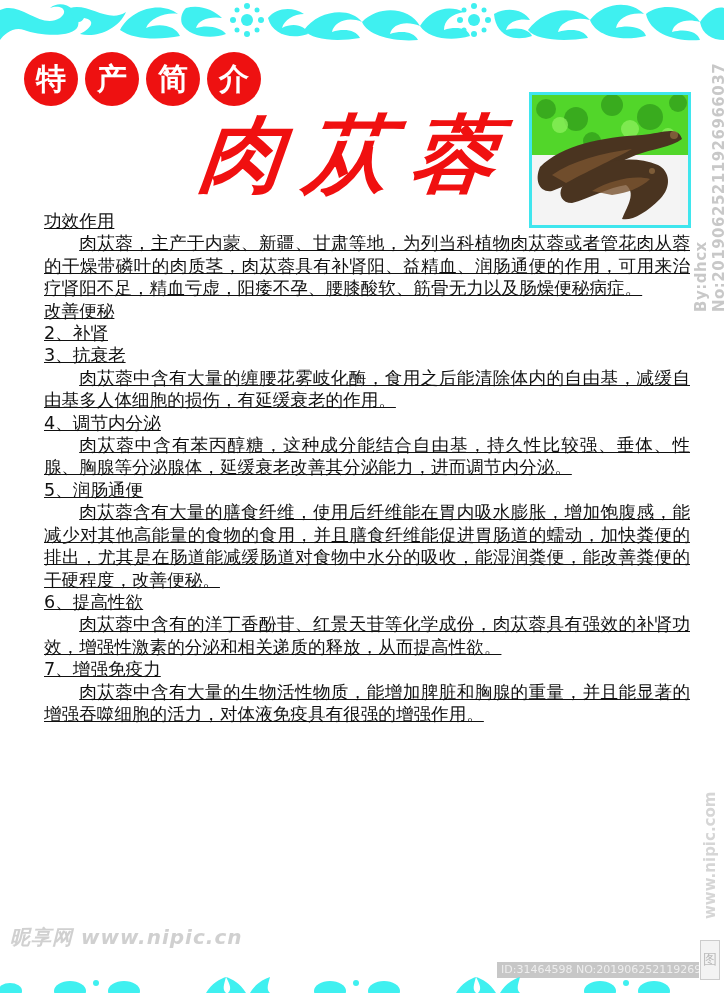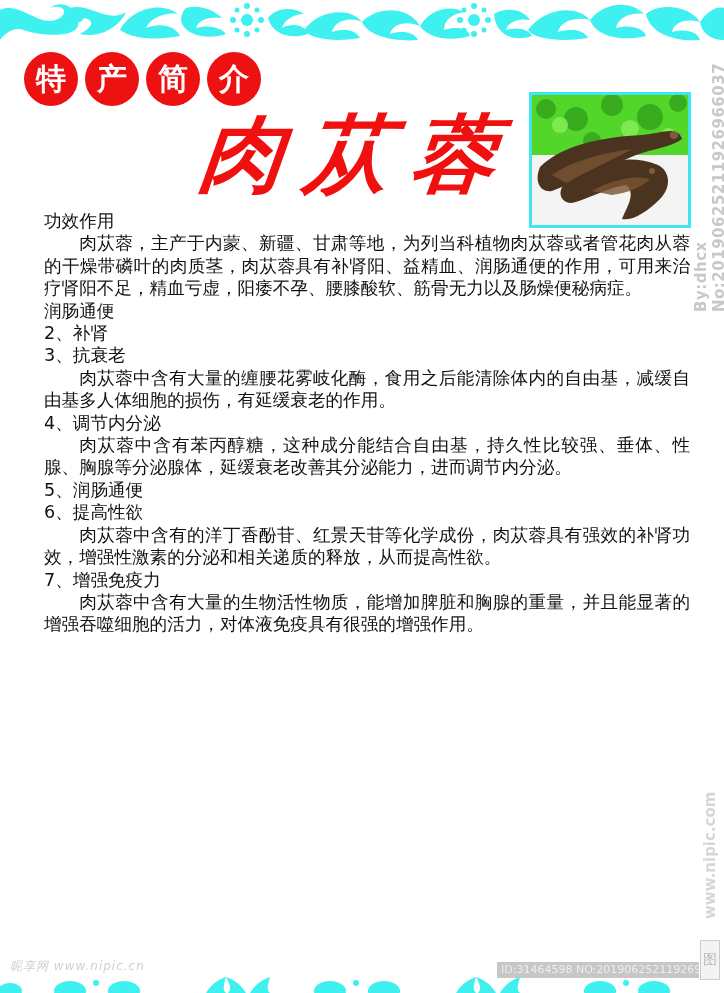--- a/index.html
+++ b/index.html
@@ -55,29 +55,29 @@
     }
     .side-logo {
       position: absolute; left: 700px; top: 940px; width: 20px; height: 40px;
       border: 1px solid #ccc; color: #bbb; font-size: 14px;
       display: flex; align-items: center; justify-content: center; background: rgba(240,240,240,0.8);
     }
 
     
     .content {
       position: absolute; left: 44px; top: 210px; width: 646px;
-      font-size: 17.6px; line-height: 22.4px; color: #111;
+      font-size: 17.6px; line-height: 22.4px; color: #111; text-decoration: underline;
     }
     .content .heading { display: block; }
     .content .para { display: block; text-indent: 2em; text-align: justify; }
     .content .h-first { margin-top: 0; }
 
     
     .wm-left {
-      position: absolute; left: 10px; top: 958px; font-size: 12px; font-weight: normal; font-style: italic;
+      position: absolute; left: 10px; top: 924px; font-size: 20px; font-weight: bold; font-style: italic;
       color: rgba(200,200,200,0.85); letter-spacing: 1px;
       text-shadow: 0 0 1px #fff;
     }
     .wm-right {
       position: absolute; left: 497px; top: 962px; width: 202px; height: 16px;
       background: rgba(180,180,180,0.75); color: #eee; font-size: 11px; line-height: 16px;
       padding-left: 4px; overflow: hidden; white-space: nowrap;
     }
   </style>
 </head>
@@ -163,31 +163,32 @@
 </div>
 
 <div class="side-mark">By:dhcx No:20190625211926966037</div>
 <div class="side-site">www.nipic.com</div>
 <div class="side-logo">图</div>
 
 <div class="content">
   <span class="heading h-first">功效作用</span>
   <span class="para">肉苁蓉，主产于内蒙、新疆、甘肃等地，为列当科植物肉苁蓉或者管花肉从蓉的干燥带磷叶的肉质茎，肉苁蓉具有补肾阳、益精血、润肠通便的作用，可用来治疗肾阳不足，精血亏虚，阳痿不孕、腰膝酸软、筋骨无力以及肠燥便秘病症。</span>
 
-  <span class="heading">润肠通便</span>
+  <span class="heading">改善便秘</span>
 
   <span class="heading">2、补肾</span>
 
   <span class="heading">3、抗衰老</span>
   <span class="para">肉苁蓉中含有大量的缠腰花雾岐化酶，食用之后能清除体内的自由基，减缓自由基多人体细胞的损伤，有延缓衰老的作用。</span>
 
   <span class="heading">4、调节内分泌</span>
   <span class="para">肉苁蓉中含有苯丙醇糖，这种成分能结合自由基，持久性比较强、垂体、性腺、胸腺等分泌腺体，延缓衰老改善其分泌能力，进而调节内分泌。</span>
 
   <span class="heading">5、润肠通便</span>
+  <span class="para">肉苁蓉含有大量的膳食纤维，使用后纤维能在胃内吸水膨胀，增加饱腹感，能减少对其他高能量的食物的食用，并且膳食纤维能促进胃肠道的蠕动，加快粪便的排出，尤其是在肠道能减缓肠道对食物中水分的吸收，能湿润粪便，能改善粪便的干硬程度，改善便秘。</span>
 
   <span class="heading">6、提高性欲</span>
   <span class="para">肉苁蓉中含有的洋丁香酚苷、红景天苷等化学成份，肉苁蓉具有强效的补肾功效，增强性激素的分泌和相关递质的释放，从而提高性欲。</span>
 
   <span class="heading">7、增强免疫力</span>
   <span class="para">肉苁蓉中含有大量的生物活性物质，能增加脾脏和胸腺的重量，并且能显著的增强吞噬细胞的活力，对体液免疫具有很强的增强作用。</span>
 </div>
 
 <div class="wm-left">昵享网 www.nipic.cn</div>
 <div class="wm-right">ID:31464598 NO:20190625211926966037</div>

